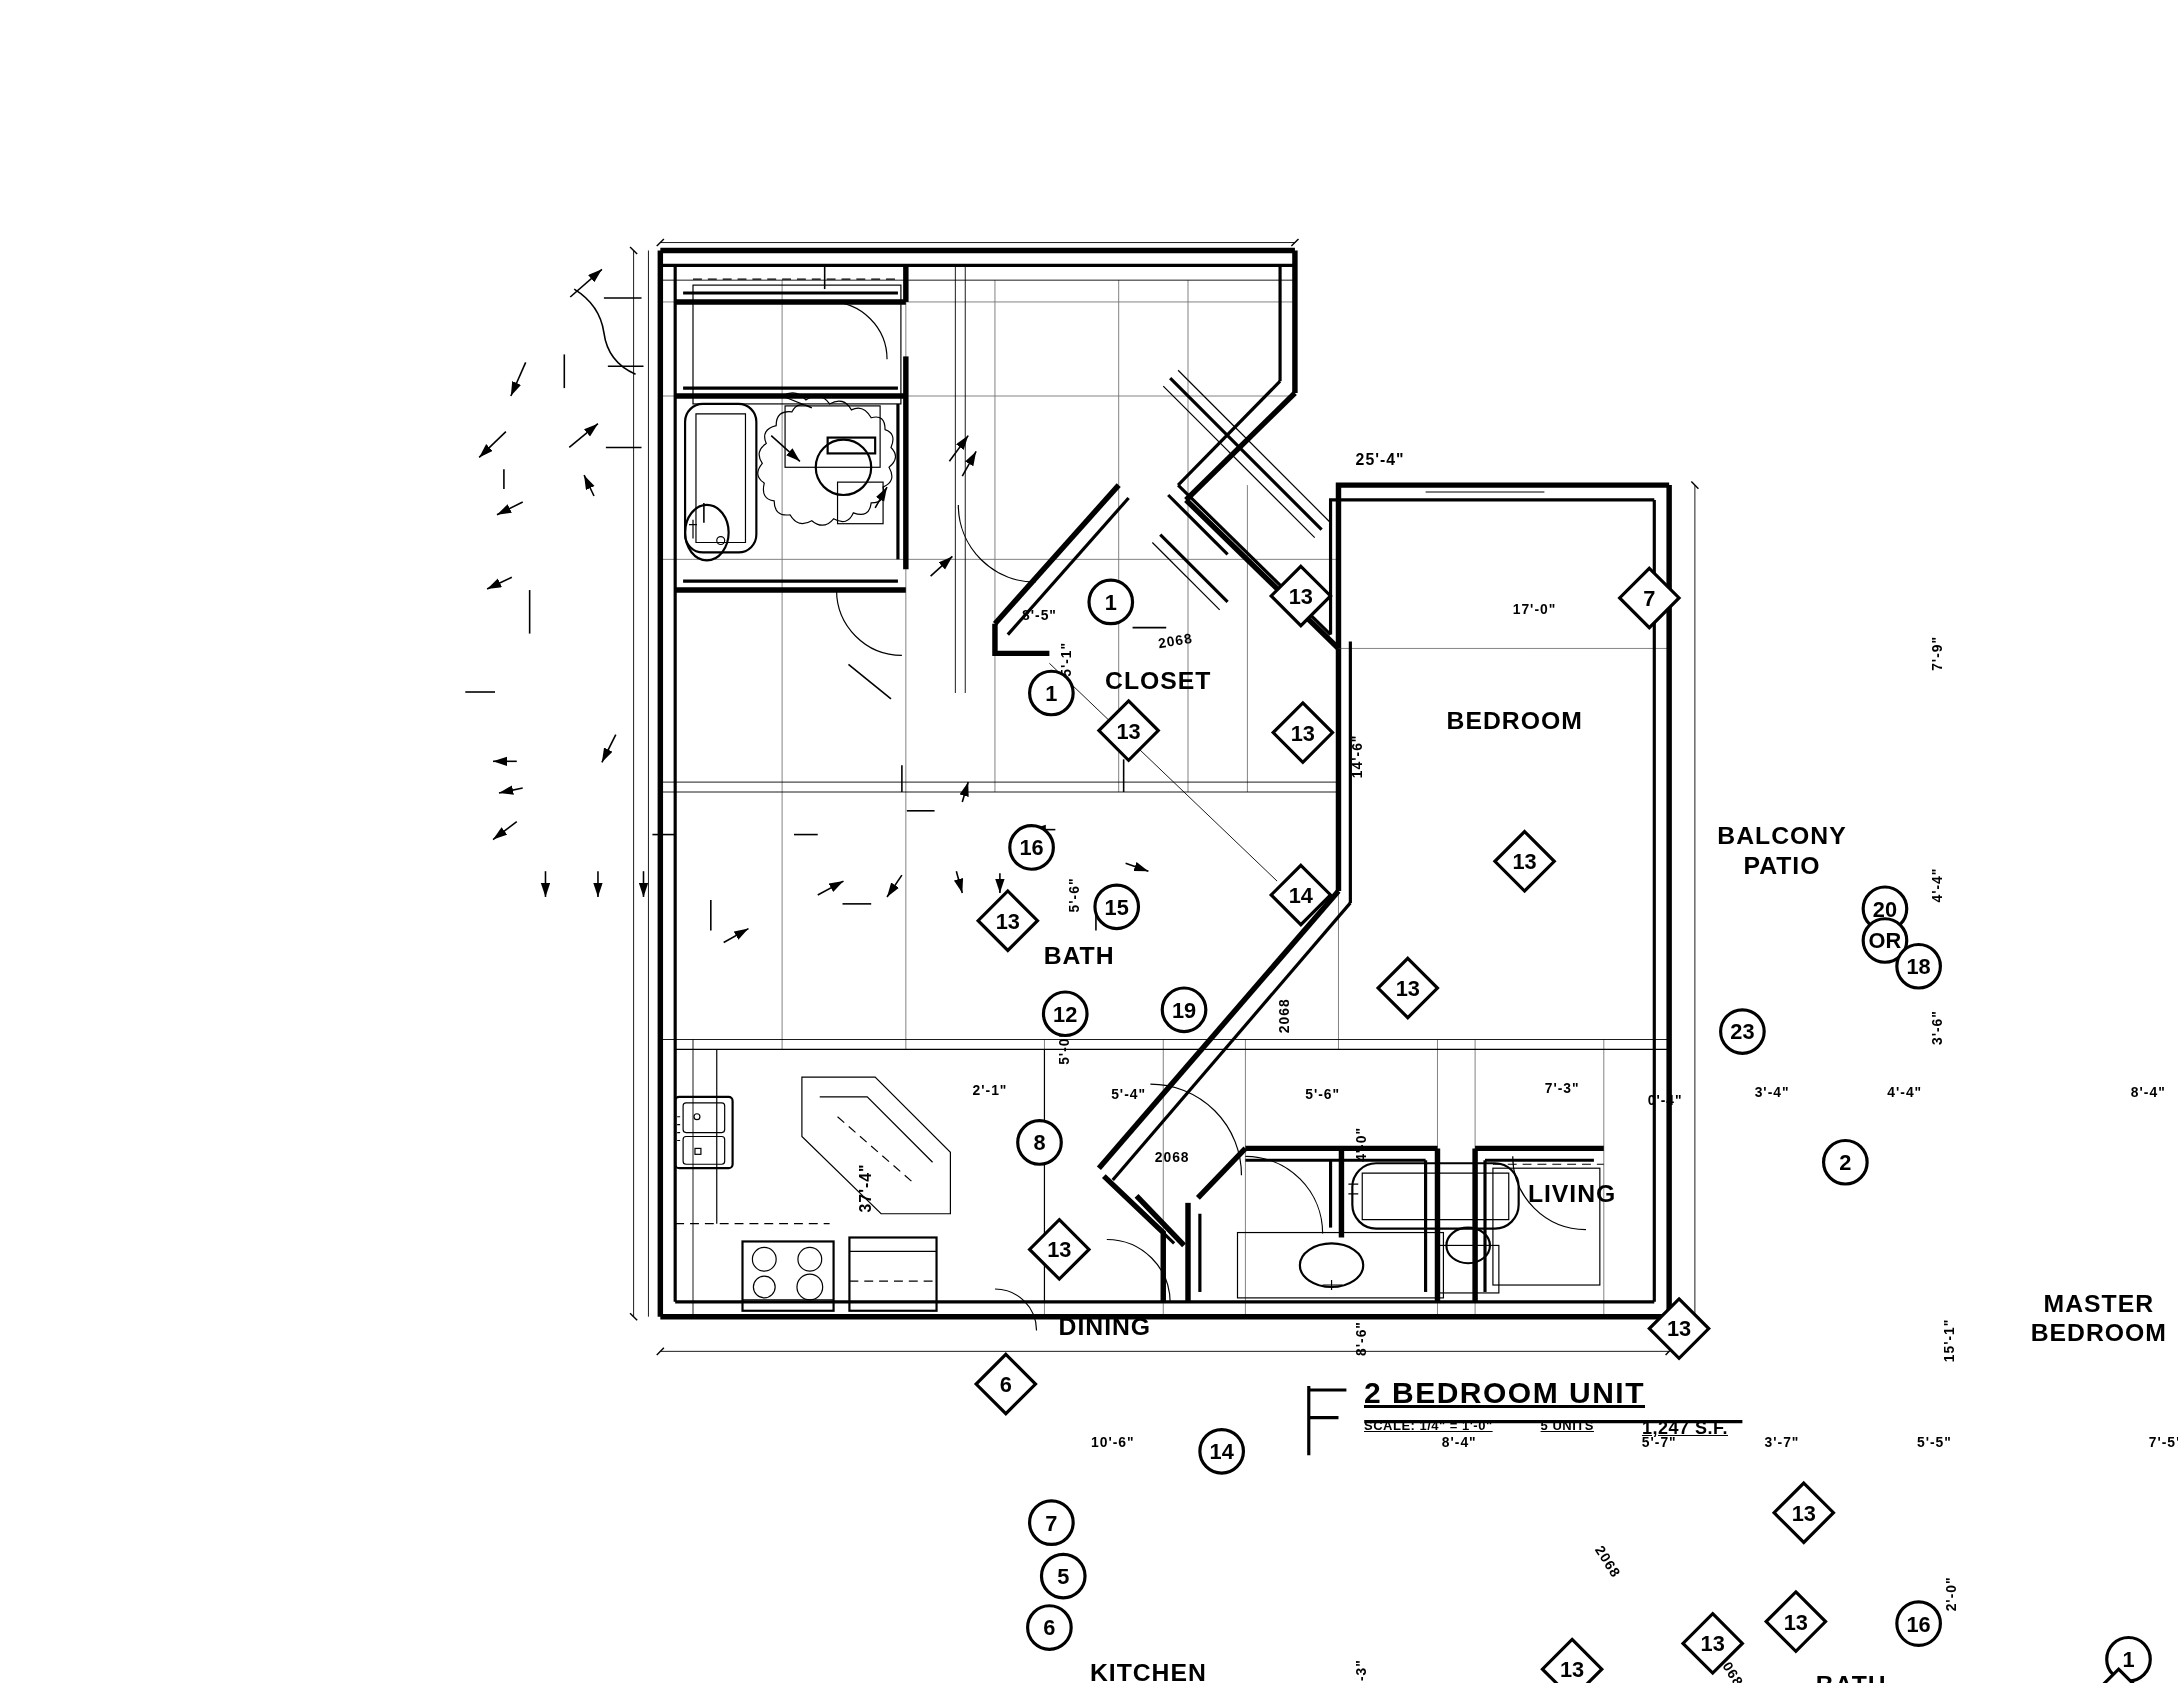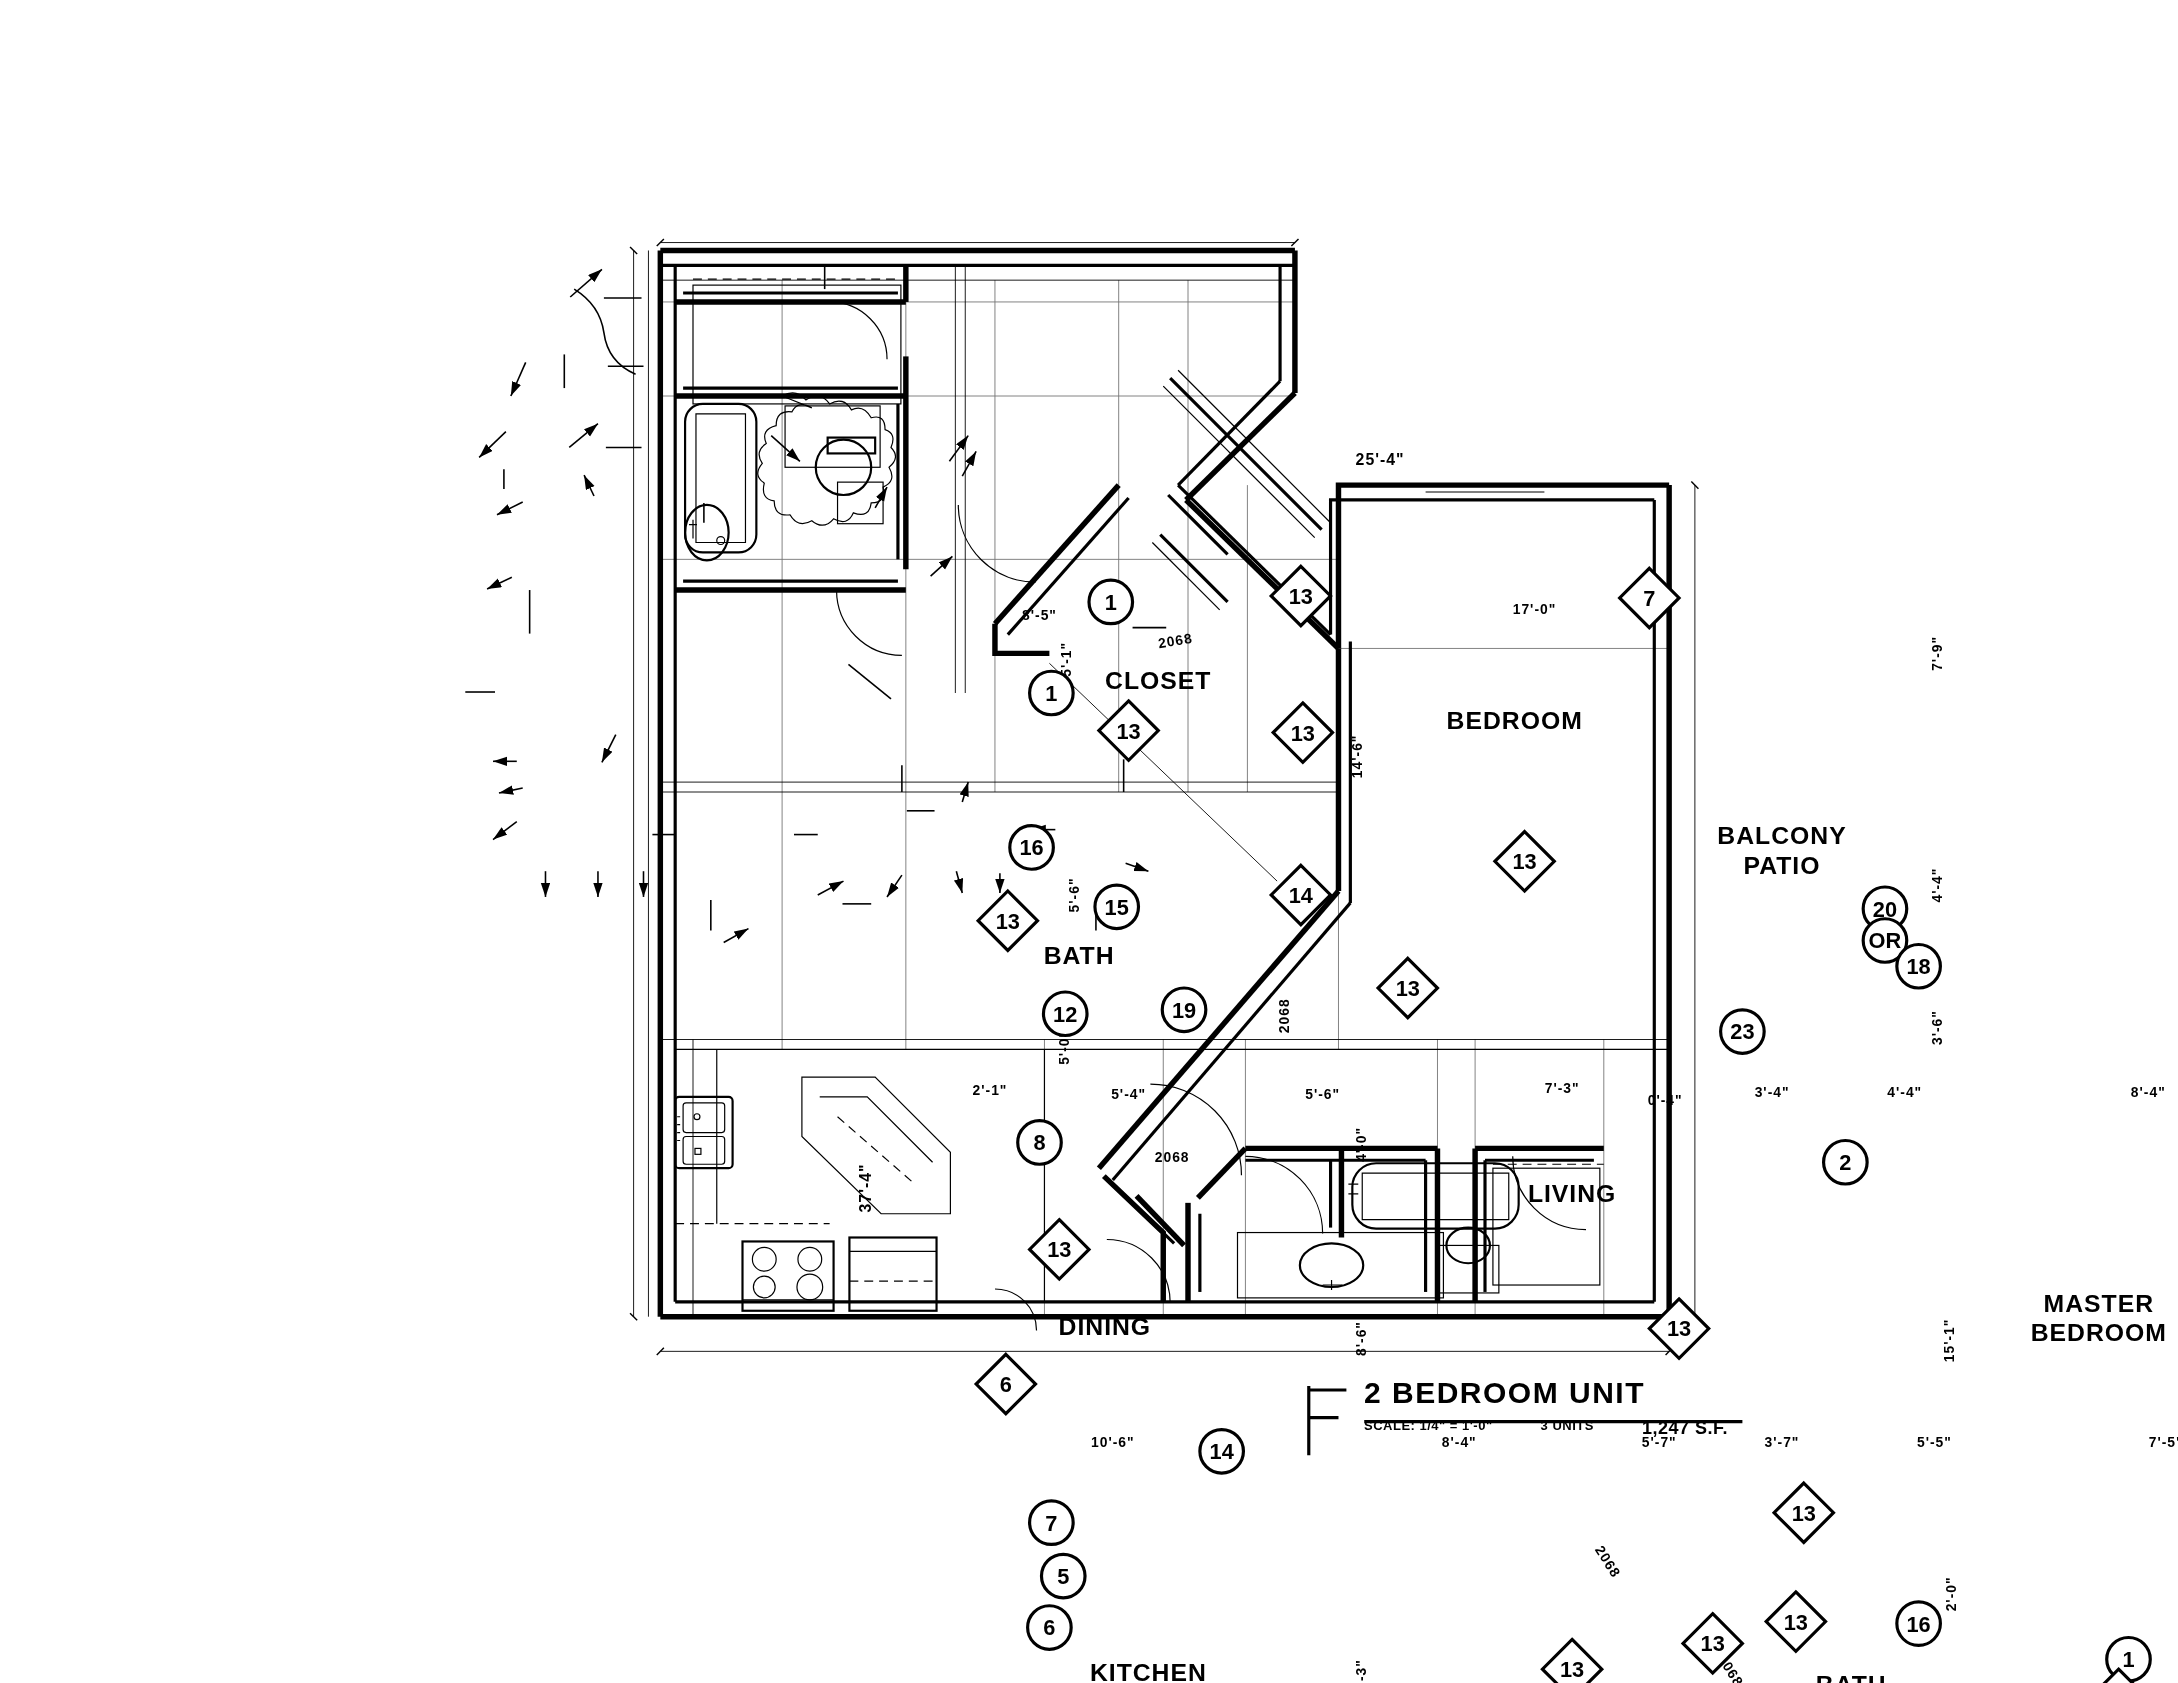--- a/index.html
+++ b/index.html
@@ -562,23 +562,23 @@
         </g>
       </g>
 
   <g>
     <path class="w2" d="M1322,1400 L1322,1470 M1322,1404 L1360,1404 M1322,1432 L1352,1432"></path>
     <path class="w2" d="M1378,1436 L1760,1436"></path>
     <text id="tb-detail" class="rt" x="1300" y="1418" font-size="0"></text>
   </g>
 </svg>
 
-<div style="position:absolute;left:1364px;top:1376px;">
+<div style="position:absolute;left:1364px;top:1376px;text-decoration:underline;">
   <div class="txt" style="font-size:30px;letter-spacing:1.5px;">2 BEDROOM UNIT</div>
   <div style="display:flex;gap:48px;margin-top:8px;">
     <span class="txt" style="font-size:13px;letter-spacing:0.5px;">SCALE: 1/4" = 1'-0"</span>
-    <span class="txt" style="font-size:13px;letter-spacing:0.5px;">3 UNITS</span>
+    <span class="txt" style="font-size:13px;letter-spacing:0.5px;">5 UNITS</span>
     <span class="txt" style="font-size:18px;letter-spacing:0.5px;">1,247 S.F.</span>
   </div>
 </div>
 
 </div>
 
 
 </body></html>

